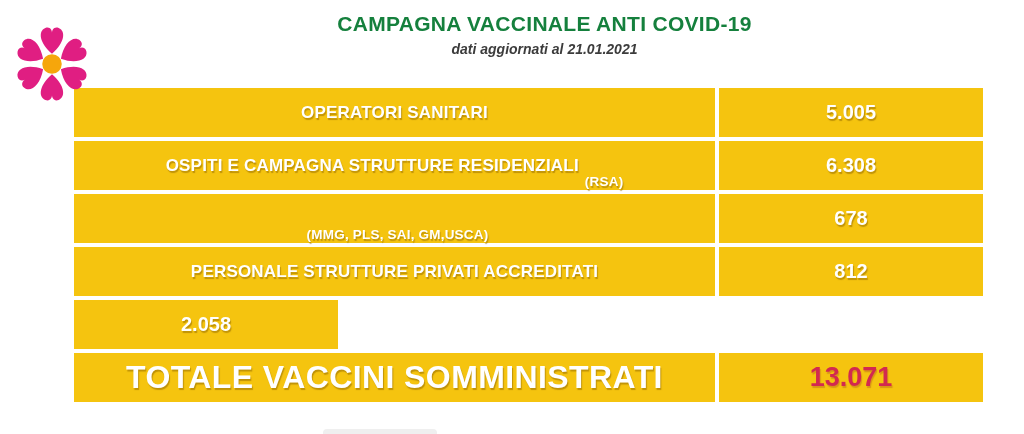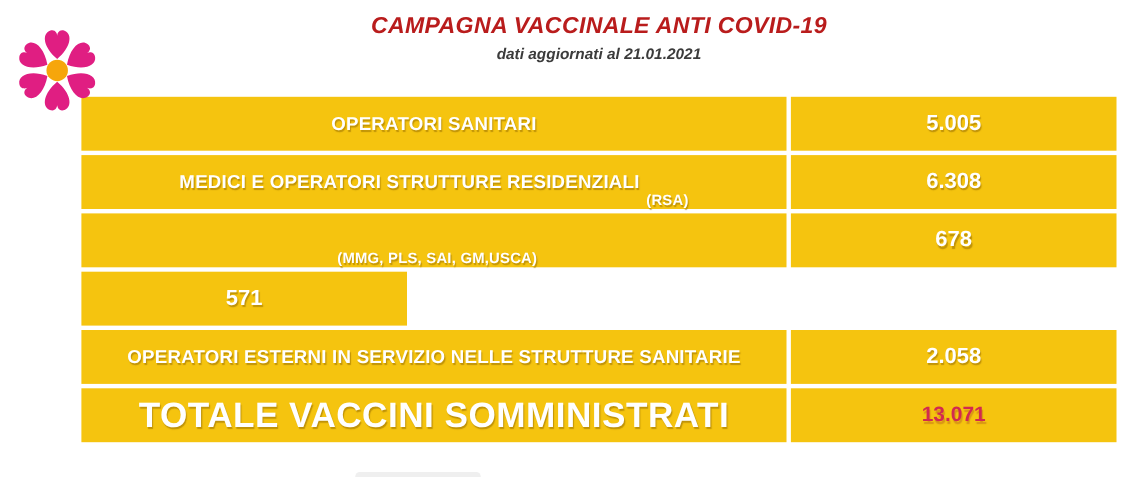--- a/index.html
+++ b/index.html
@@ -4,45 +4,45 @@
 <style>
   html,body{margin:0;padding:0;}
   body{
     width:1024px;height:434px;position:relative;background:#ffffff;
     font-family:"Liberation Sans", sans-serif;overflow:hidden;
   }
   .header{
     position:absolute;left:74px;top:12px;width:941px;text-align:center;
   }
   .title{
-    font-size:21px;font-weight:bold;font-style:italic;color:#b91c1c;
+    font-size:21px;font-weight:bold;color:#15803d;
     letter-spacing:0.3px;
   }
   .subtitle{
     margin-top:5px;font-size:14px;font-weight:bold;font-style:italic;color:#3c3c3c;text-align:center;
   }
   .flower{position:absolute;left:14px;top:26px;width:76px;height:76px;z-index:5;}
   .vax-table{
     position:absolute;left:74px;top:88px;width:941px;
     display:flex;flex-direction:column;gap:4px;
   }
   .row{display:flex;gap:4px;height:49px;}
   .cell{
     background:#f5c40f;display:flex;align-items:center;justify-content:center;
     color:#ffffff;font-weight:bold;
   }
   .cell-label{width:641px;font-size:17px;letter-spacing:0.2px;
     text-shadow:1px 2px 1px rgba(148,106,0,0.55);}
-  .cell-value{width:296px;font-size:20px;
+  .cell-value{width:264px;font-size:20px;
     text-shadow:1px 2px 1px rgba(148,106,0,0.55);}
   .note{font-size:13.5px;margin-left:6px;margin-top:31px;}
   .note:empty{display:none;}
   .row-total .cell-label{font-size:32px;letter-spacing:0.4px;}
   .row-total .cell-value{
-    color:#d22950;font-size:19px;
+    color:#d22950;font-size:27px;
     text-shadow:1px 2px 1px rgba(130,15,45,0.25);
   }
   .bottom-shape{
     position:absolute;left:323px;top:429px;width:114px;height:6px;
     background:#efefef;border-radius:4px 4px 0 0;
   }
 </style>
 </head>
 <body>
 
@@ -72,48 +72,48 @@
       <span>OPERATORI SANITARI</span>
 
     </div>
     <div class="cell cell-value">
       <span>5.005</span>
     </div>
   </div>
 
   <div class="row">
     <div class="cell cell-label">
-      <span>MEDICI E OPERATORI STRUTTURE RESIDENZIALI</span>
+      <span>OSPITI E CAMPAGNA STRUTTURE RESIDENZIALI</span>
       <span class="note">(RSA)</span>
     </div>
     <div class="cell cell-value">
       <span>6.308</span>
     </div>
   </div>
 
   <div class="row">
     <div class="cell cell-label">
       <span class="note">(MMG, PLS, SAI, GM,USCA)</span>
     </div>
     <div class="cell cell-value">
       <span>678</span>
     </div>
   </div>
 
   <div class="row">
+    <div class="cell cell-label">
+      <span>PERSONALE STRUTTURE PRIVATI ACCREDITATI</span>
+
+    </div>
     <div class="cell cell-value">
-      <span>571</span>
+      <span>812</span>
     </div>
   </div>
 
   <div class="row">
-    <div class="cell cell-label">
-      <span>OPERATORI ESTERNI IN SERVIZIO NELLE STRUTTURE SANITARIE</span>
-
-    </div>
     <div class="cell cell-value">
       <span>2.058</span>
     </div>
   </div>
 
   <div class="row row-total">
     <div class="cell cell-label">
       <span>TOTALE VACCINI SOMMINISTRATI</span>
     </div>
     <div class="cell cell-value">

